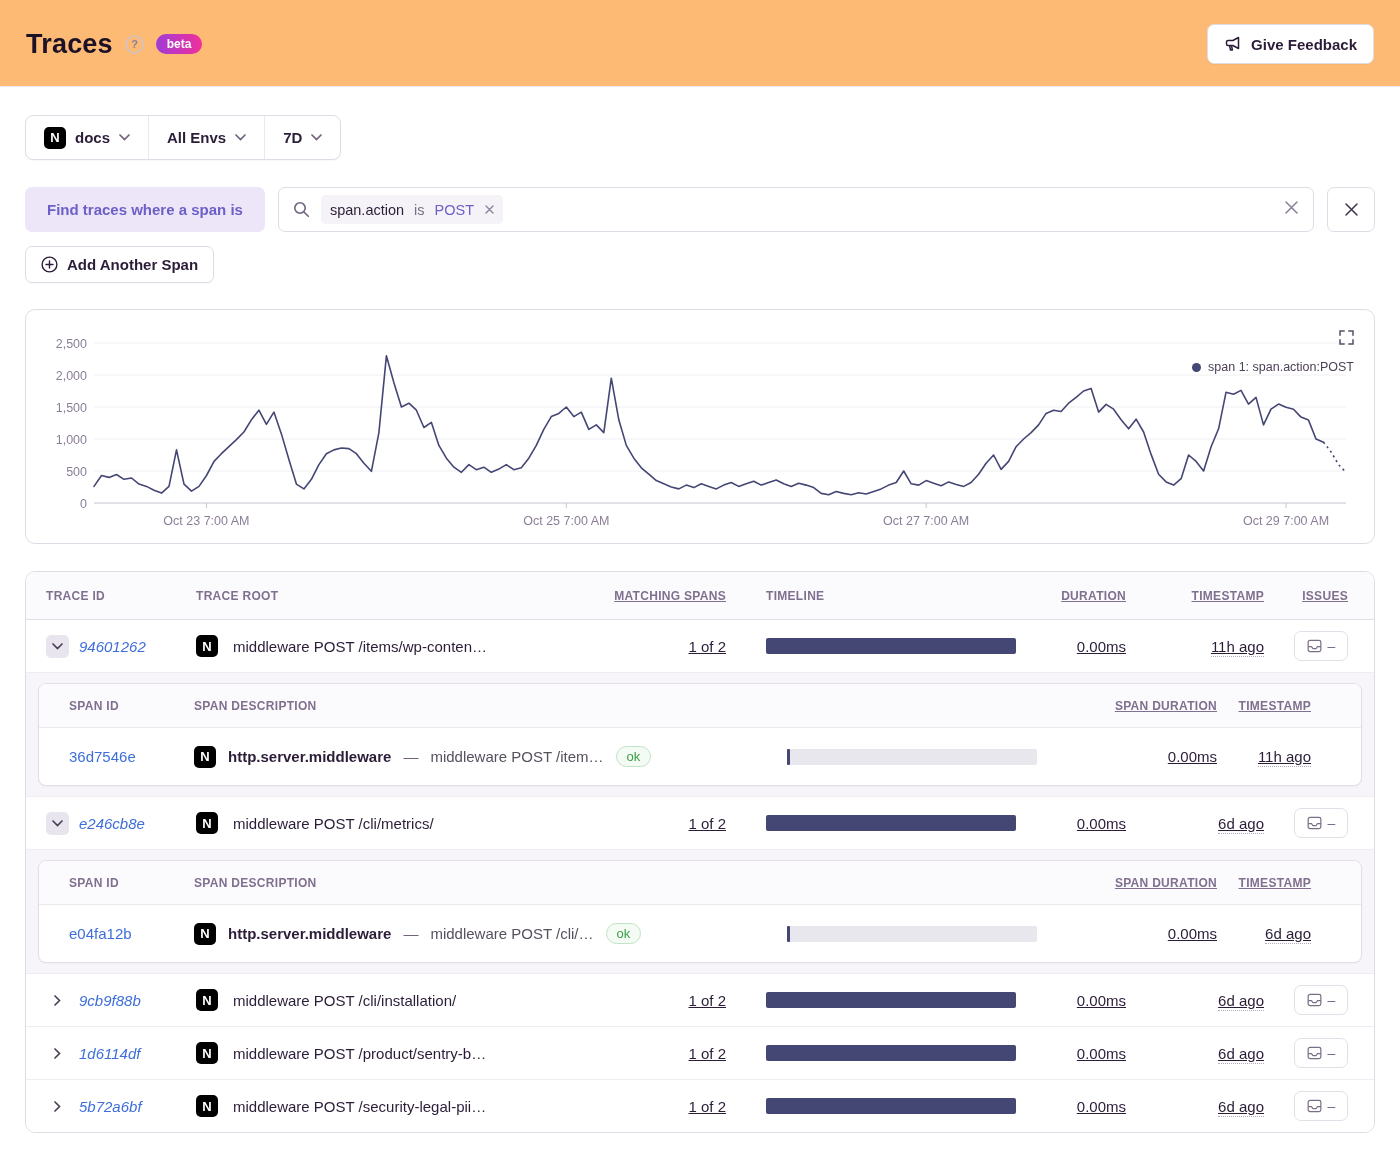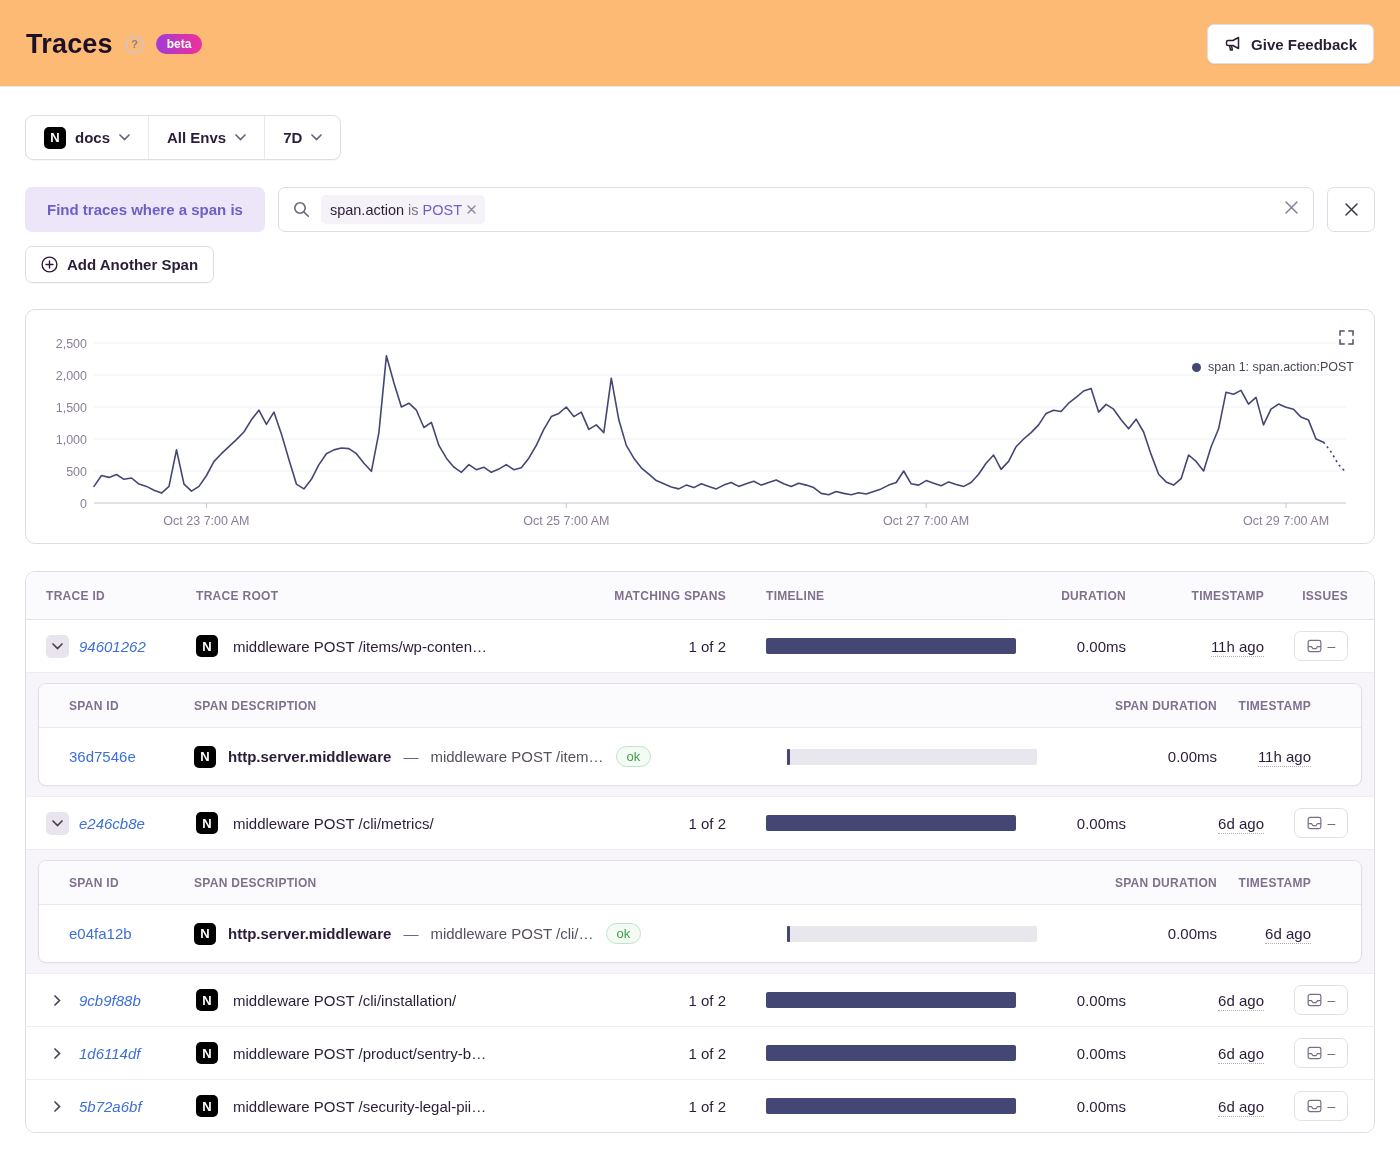--- a/index.html
+++ b/index.html
@@ -30,21 +30,21 @@
   .navatar { width:22px; height:22px; border-radius:5px; background:#000; color:#fff;
     display:inline-flex; align-items:center; justify-content:center; font-size:13px;
     font-weight:700; flex:0 0 auto; }
 
   .query-row { margin-top:27px; display:flex; align-items:stretch; gap:13px; height:45px; }
   .where-pill { background:#ECE6F8; color:#6C5FC7; font-size:15px; font-weight:700;
     border-radius:7px; display:flex; align-items:center; padding:8px 22px; white-space:nowrap; }
   .search-box { flex:1; border:1px solid #E0DCE5; border-radius:7px; background:#fff;
     display:flex; align-items:center; padding:0 14px; gap:11px; position:relative; }
   .token { background:#F5F3F8; border-radius:5px; height:29px; display:inline-flex;
-    align-items:center; gap:4px; padding:0 9px; font-size:14.5px; }
+    align-items:center; gap:10px; padding:0 9px; font-size:14.5px; }
   .token .t-key { color:#2B1D38; font-weight:500; }
   .token .t-op  { color:#7A6E87; }
   .token .t-val { color:#6C5FC7; font-weight:500; }
   .token .t-x { display:inline-flex; cursor:pointer; margin-left:1px; }
   .search-clear { position:absolute; right:14px; top:12px; cursor:pointer; display:inline-flex; }
   .square-btn { width:48px; border:1px solid #E0DCE5; border-radius:7px; background:#fff;
     display:flex; align-items:center; justify-content:center; cursor:pointer; }
 
   .addspan-btn { margin-top:14px; padding:9px 15px; font-size:15px; }
 
@@ -57,21 +57,21 @@
     gap:7px; font-size:12.5px; color:#4D4158; }
   .legend-dot { width:9px; height:9px; border-radius:50%; }
   #chart-svg { display:block; margin-top:4px; }
 
   
   .table-panel { margin-top:27px; overflow:hidden; }
   .thead, .trow { display:grid; grid-template-columns:140px 360px 180px 290px 110px 138px 92px;
     align-items:center; padding:0 20px; }
   .thead { height:48px; background:#FBFAFC; border-bottom:1px solid #E4E0E9; }
   .hcell { font-size:12px; font-weight:700; color:#80708F; letter-spacing:.3px; }
-  .r { text-align:right; }
+  .r { text-align:right;text-decoration:underline; }
   .trow { height:52px; background:#fff; font-size:15px; }
   .tgroup { border-top:1px solid #F0ECF3; }
   .tgroup:first-child { border-top:none; }
   .c-id { display:flex; align-items:center; gap:10px;font-style:italic; }
   .exp { width:23px; height:23px; border:none; background:transparent; border-radius:5px;
     display:inline-flex; align-items:center; justify-content:center; cursor:pointer; flex:0 0 auto; }
   .exp.open { background:#E9E5EE; }
   .exp svg { transition:none; }
   .exp.closed svg { transform:rotate(-90deg); }
   .tid { color:#3E6FD9; text-decoration:none; cursor:pointer; }

